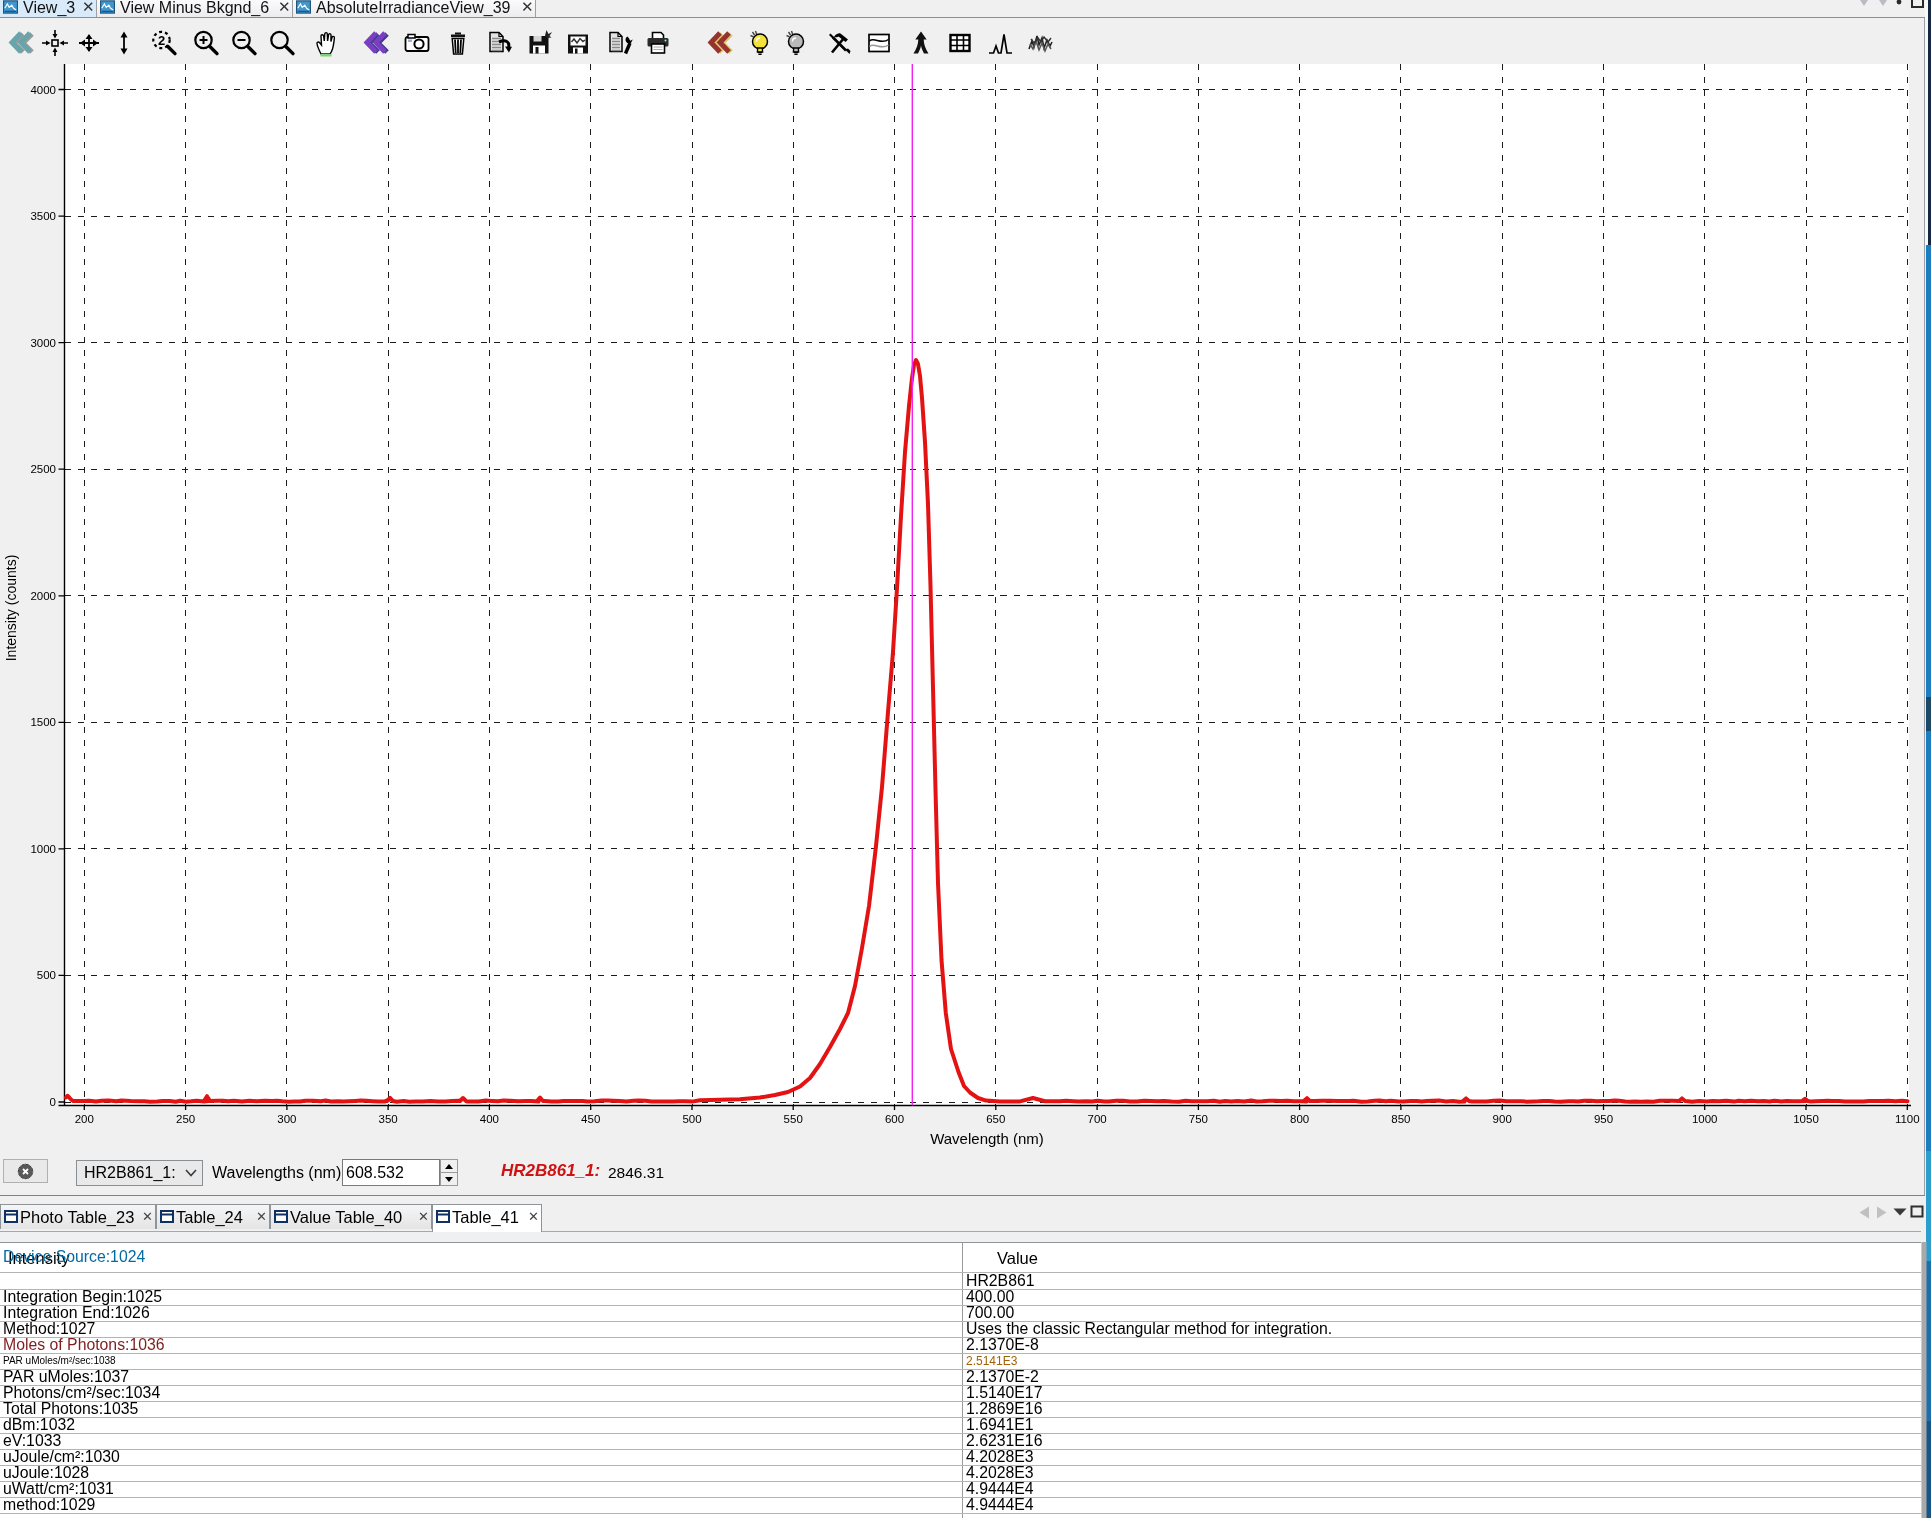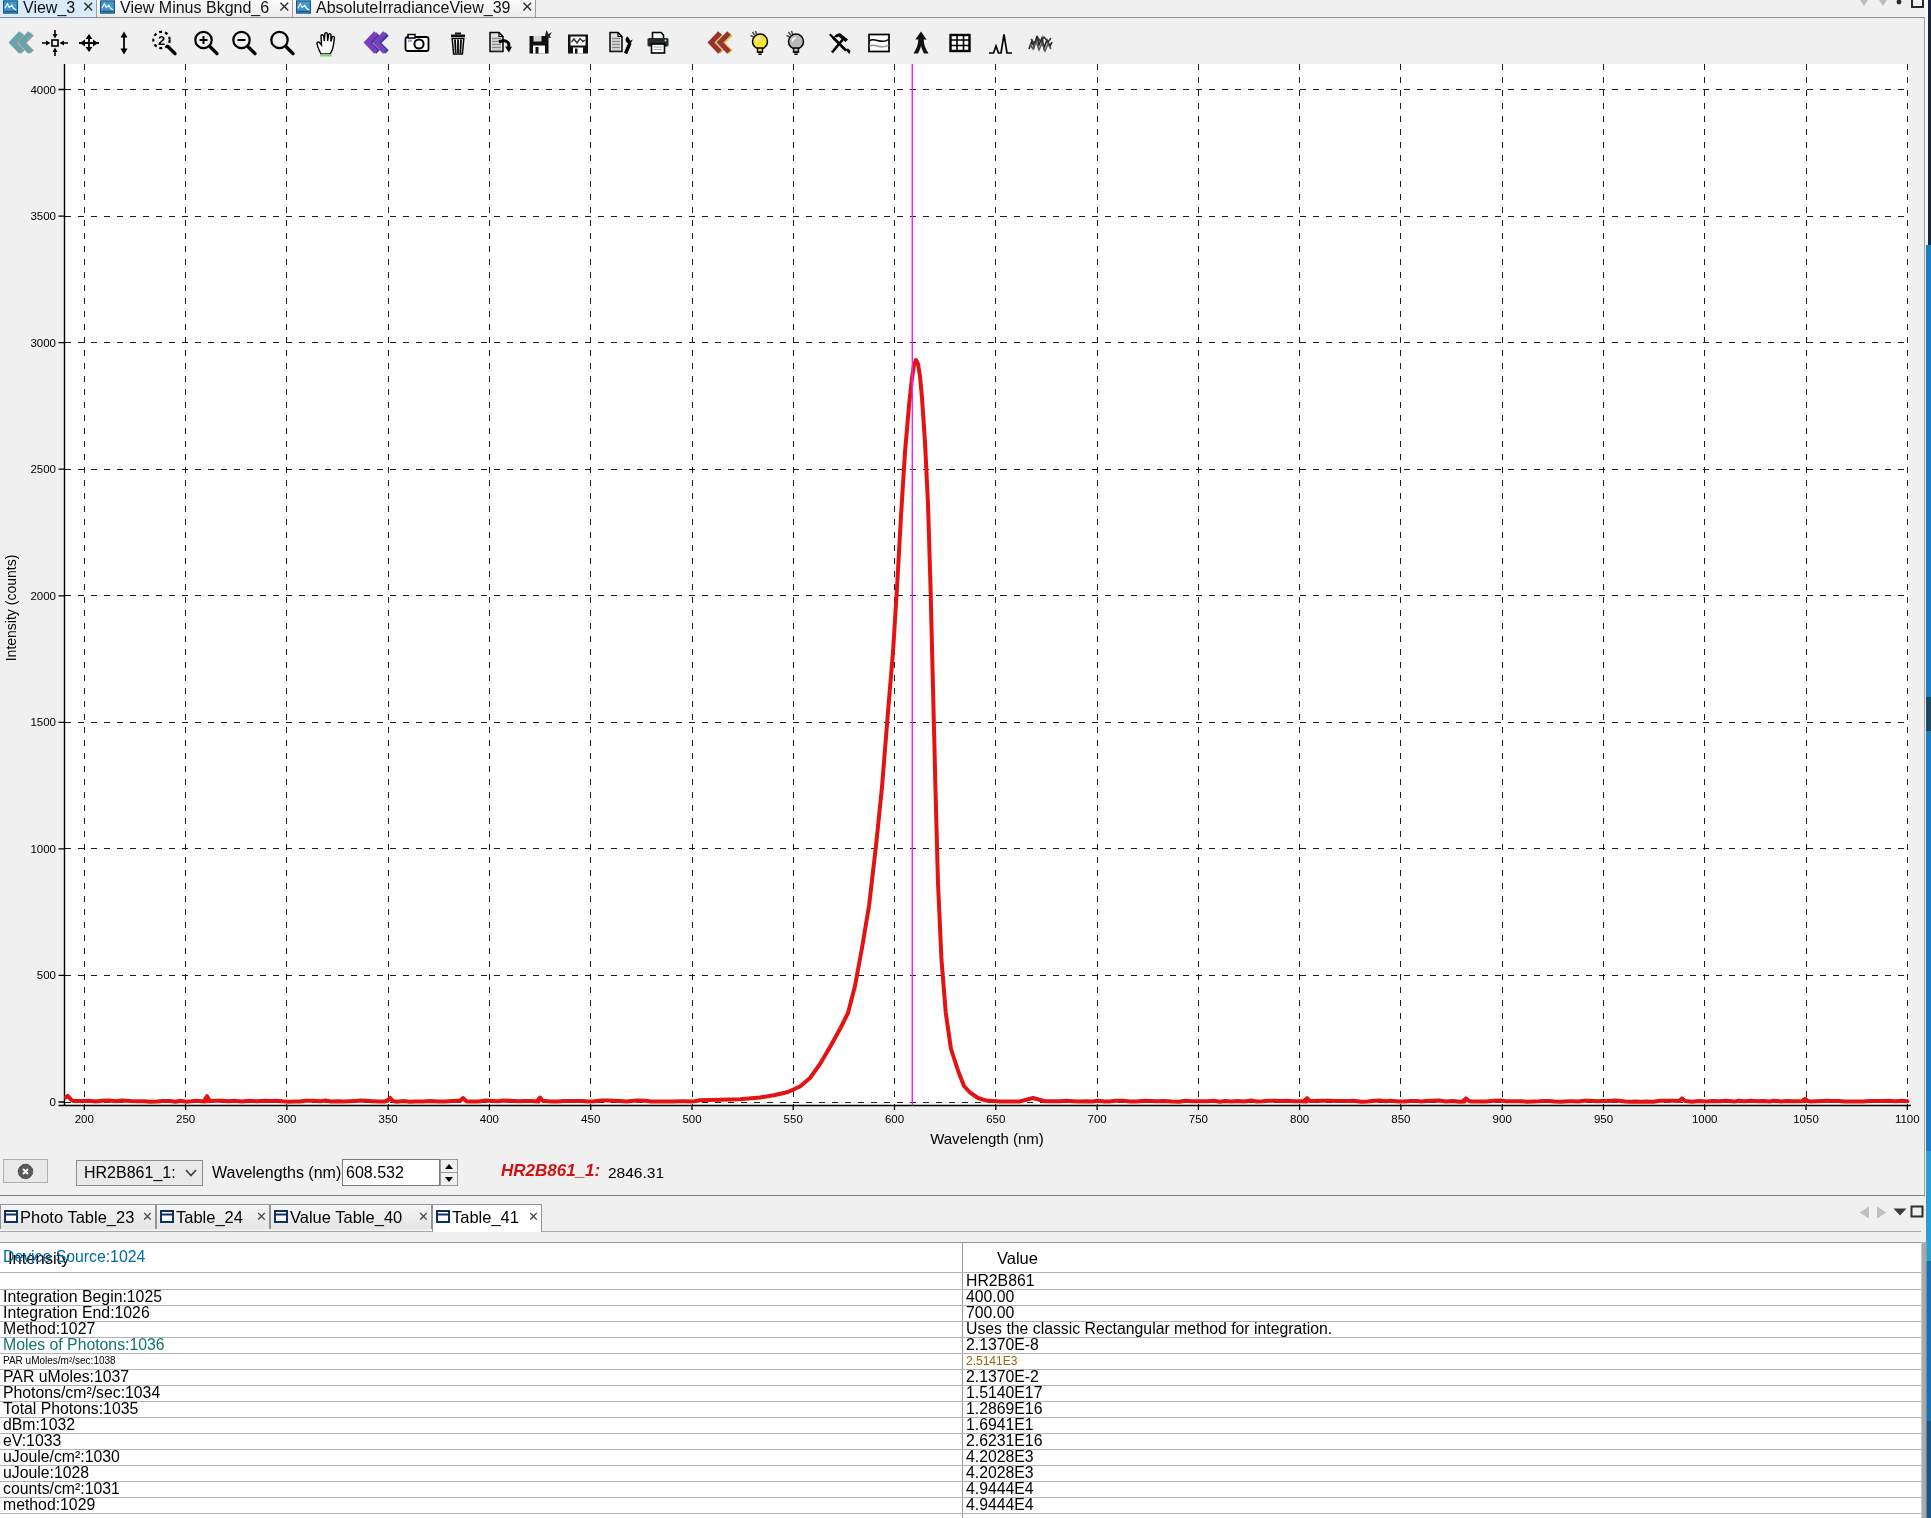--- a/index.html
+++ b/index.html
@@ -288,21 +288,21 @@
 <div style="position:absolute;left:0px;top:1289px;width:1921px;height:1px;background:#b4b4b4"></div>
 <div style="position:absolute;left:3px;top:1289px;width:950px;height:16px;font-size:15.8px;line-height:16px;color:#000;white-space:nowrap;overflow:hidden">Integration Begin:1025</div>
 <div style="position:absolute;left:966px;top:1289px;height:16px;font-size:15.8px;line-height:16px;color:#000;white-space:nowrap">400.00</div>
 <div style="position:absolute;left:0px;top:1305px;width:1921px;height:1px;background:#b4b4b4"></div>
 <div style="position:absolute;left:3px;top:1305px;width:950px;height:16px;font-size:15.8px;line-height:16px;color:#000;white-space:nowrap;overflow:hidden">Integration End:1026</div>
 <div style="position:absolute;left:966px;top:1305px;height:16px;font-size:15.8px;line-height:16px;color:#000;white-space:nowrap">700.00</div>
 <div style="position:absolute;left:0px;top:1321px;width:1921px;height:1px;background:#b4b4b4"></div>
 <div style="position:absolute;left:3px;top:1321px;width:950px;height:16px;font-size:15.8px;line-height:16px;color:#000;white-space:nowrap;overflow:hidden">Method:1027</div>
 <div style="position:absolute;left:966px;top:1321px;height:16px;font-size:15.8px;line-height:16px;color:#000;white-space:nowrap">Uses the classic Rectangular method for integration.</div>
 <div style="position:absolute;left:0px;top:1337px;width:1921px;height:1px;background:#b4b4b4"></div>
-<div style="position:absolute;left:3px;top:1337px;width:950px;height:16px;font-size:15.8px;line-height:16px;color:#0f766e;white-space:nowrap;overflow:hidden">Moles of Photons:1036</div>
+<div style="position:absolute;left:3px;top:1337px;width:950px;height:16px;font-size:15.8px;line-height:16px;color:#7f1d1d;white-space:nowrap;overflow:hidden">Moles of Photons:1036</div>
 <div style="position:absolute;left:966px;top:1337px;height:16px;font-size:15.8px;line-height:16px;color:#000;white-space:nowrap">2.1370E-8</div>
 <div style="position:absolute;left:0px;top:1353px;width:1921px;height:1px;background:#b4b4b4"></div>
 <div style="position:absolute;left:3px;top:1353px;width:950px;height:16px;font-size:10px;line-height:16px;color:#000;white-space:nowrap;overflow:hidden">PAR uMoles/m²/sec:1038</div>
 <div style="position:absolute;left:966px;top:1353px;height:16px;font-size:12px;line-height:16px;color:#a16207;white-space:nowrap">2.5141E3</div>
 <div style="position:absolute;left:0px;top:1369px;width:1921px;height:1px;background:#b4b4b4"></div>
 <div style="position:absolute;left:3px;top:1369px;width:950px;height:16px;font-size:15.8px;line-height:16px;color:#000;white-space:nowrap;overflow:hidden">PAR uMoles:1037</div>
 <div style="position:absolute;left:966px;top:1369px;height:16px;font-size:15.8px;line-height:16px;color:#000;white-space:nowrap">2.1370E-2</div>
 <div style="position:absolute;left:0px;top:1385px;width:1921px;height:1px;background:#b4b4b4"></div>
 <div style="position:absolute;left:3px;top:1385px;width:950px;height:16px;font-size:15.8px;line-height:16px;color:#000;white-space:nowrap;overflow:hidden">Photons/cm²/sec:1034</div>
 <div style="position:absolute;left:966px;top:1385px;height:16px;font-size:15.8px;line-height:16px;color:#000;white-space:nowrap">1.5140E17</div>
@@ -315,17 +315,17 @@
 <div style="position:absolute;left:0px;top:1433px;width:1921px;height:1px;background:#b4b4b4"></div>
 <div style="position:absolute;left:3px;top:1433px;width:950px;height:16px;font-size:15.8px;line-height:16px;color:#000;white-space:nowrap;overflow:hidden">eV:1033</div>
 <div style="position:absolute;left:966px;top:1433px;height:16px;font-size:15.8px;line-height:16px;color:#000;white-space:nowrap">2.6231E16</div>
 <div style="position:absolute;left:0px;top:1449px;width:1921px;height:1px;background:#b4b4b4"></div>
 <div style="position:absolute;left:3px;top:1449px;width:950px;height:16px;font-size:15.8px;line-height:16px;color:#000;white-space:nowrap;overflow:hidden">uJoule/cm²:1030</div>
 <div style="position:absolute;left:966px;top:1449px;height:16px;font-size:15.8px;line-height:16px;color:#000;white-space:nowrap">4.2028E3</div>
 <div style="position:absolute;left:0px;top:1465px;width:1921px;height:1px;background:#b4b4b4"></div>
 <div style="position:absolute;left:3px;top:1465px;width:950px;height:16px;font-size:15.8px;line-height:16px;color:#000;white-space:nowrap;overflow:hidden">uJoule:1028</div>
 <div style="position:absolute;left:966px;top:1465px;height:16px;font-size:15.8px;line-height:16px;color:#000;white-space:nowrap">4.2028E3</div>
 <div style="position:absolute;left:0px;top:1481px;width:1921px;height:1px;background:#b4b4b4"></div>
-<div style="position:absolute;left:3px;top:1481px;width:950px;height:16px;font-size:15.8px;line-height:16px;color:#000;white-space:nowrap;overflow:hidden">counts/cm²:1031</div>
+<div style="position:absolute;left:3px;top:1481px;width:950px;height:16px;font-size:15.8px;line-height:16px;color:#000;white-space:nowrap;overflow:hidden">uWatt/cm²:1031</div>
 <div style="position:absolute;left:966px;top:1481px;height:16px;font-size:15.8px;line-height:16px;color:#000;white-space:nowrap">4.9444E4</div>
 <div style="position:absolute;left:0px;top:1497px;width:1921px;height:1px;background:#b4b4b4"></div>
 <div style="position:absolute;left:3px;top:1497px;width:950px;height:16px;font-size:15.8px;line-height:16px;color:#000;white-space:nowrap;overflow:hidden">method:1029</div>
 <div style="position:absolute;left:966px;top:1497px;height:16px;font-size:15.8px;line-height:16px;color:#000;white-space:nowrap">4.9444E4</div>
 <div style="position:absolute;left:0px;top:1513px;width:1921px;height:1px;background:#b4b4b4"></div>
 </body></html>

